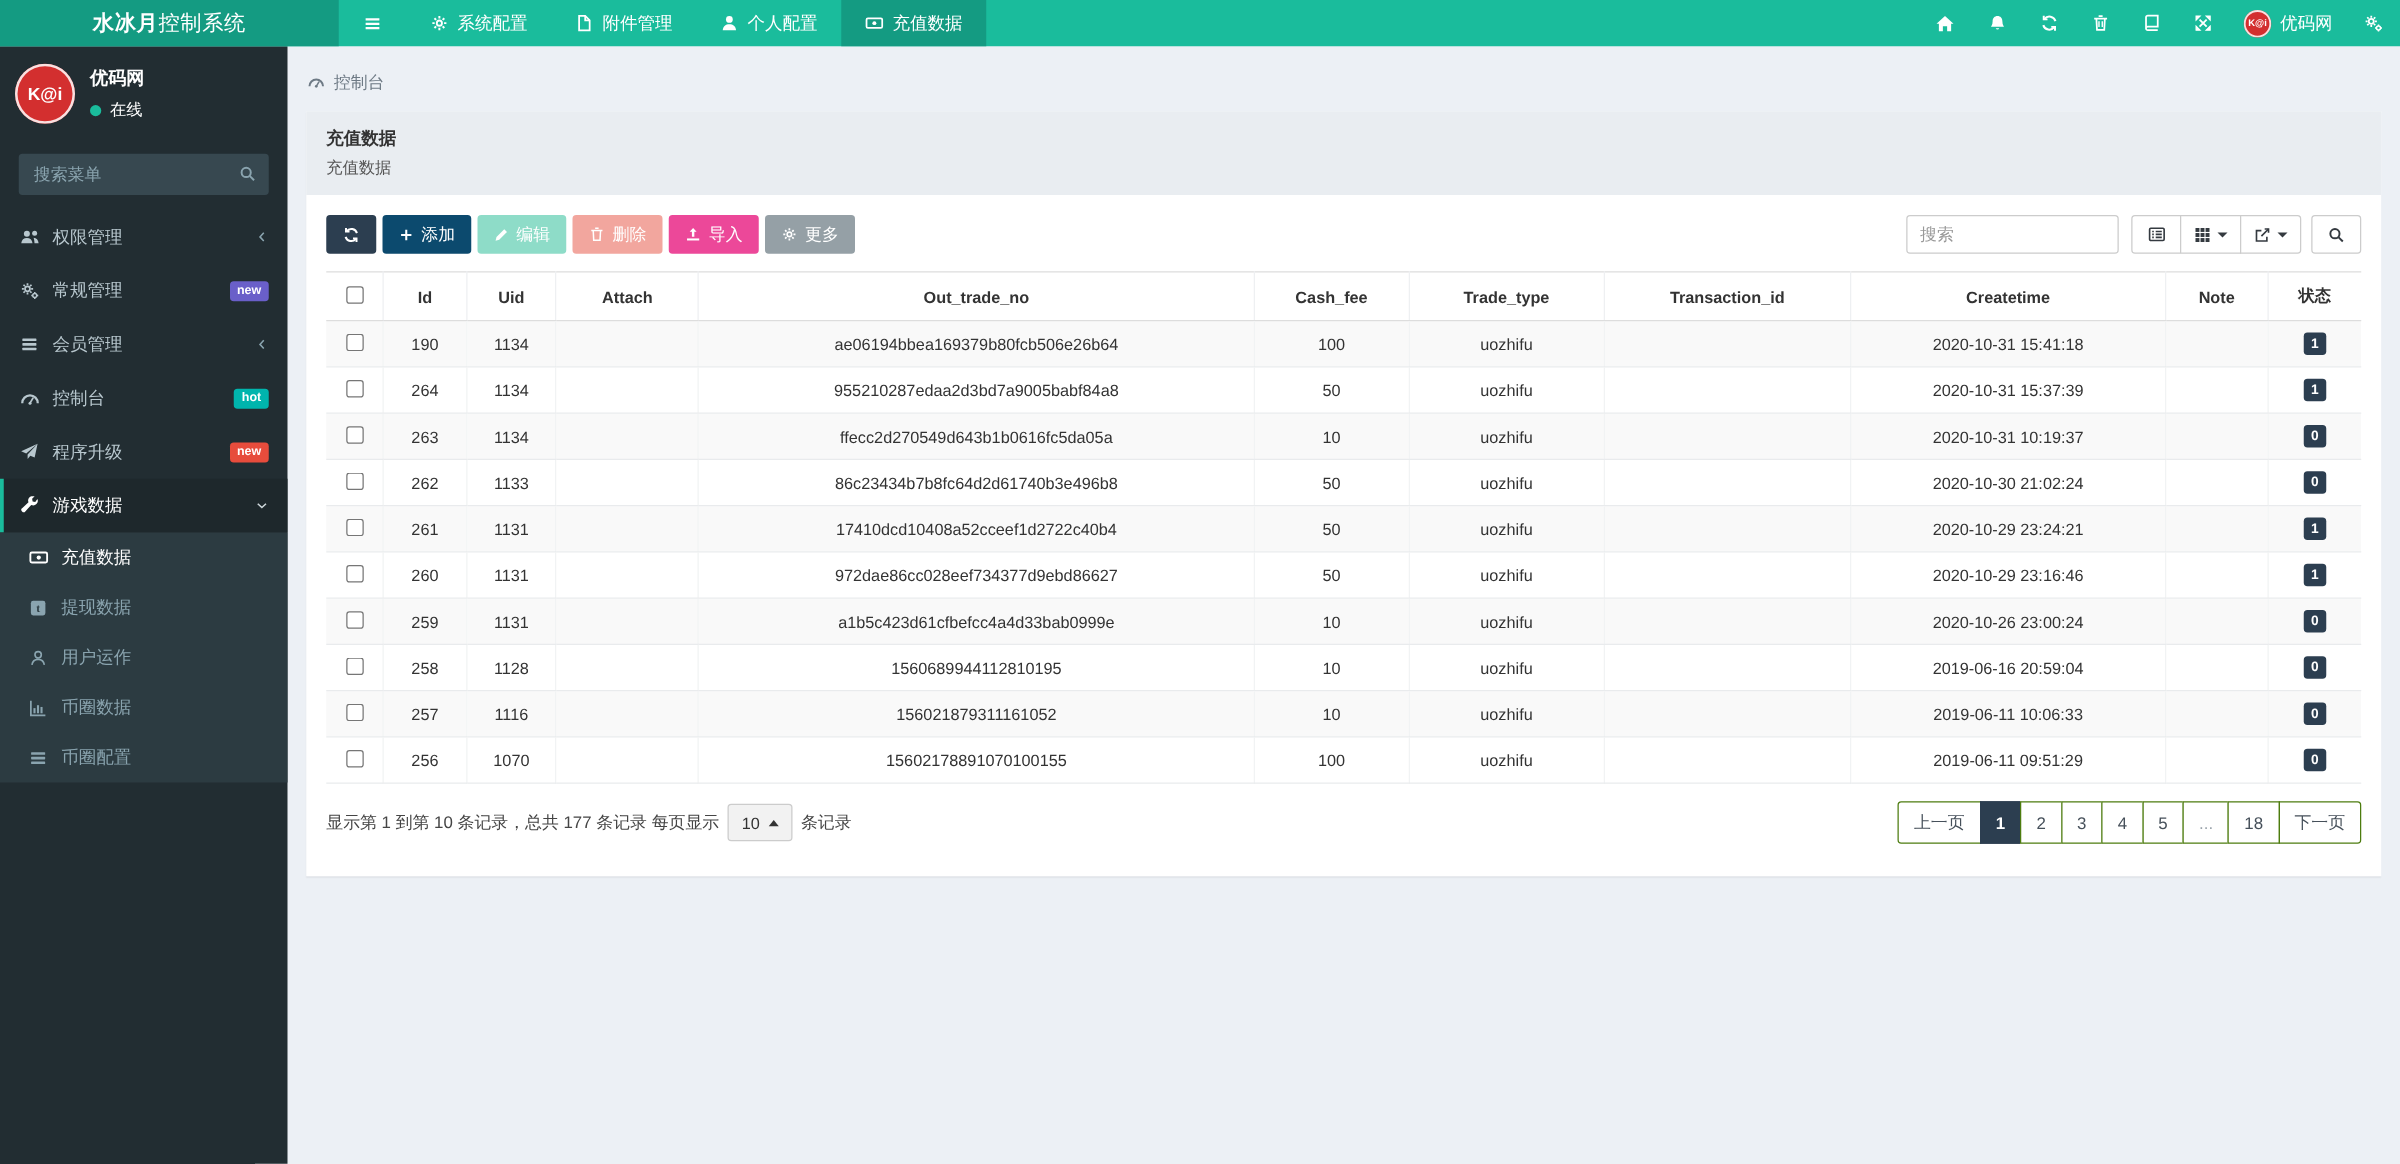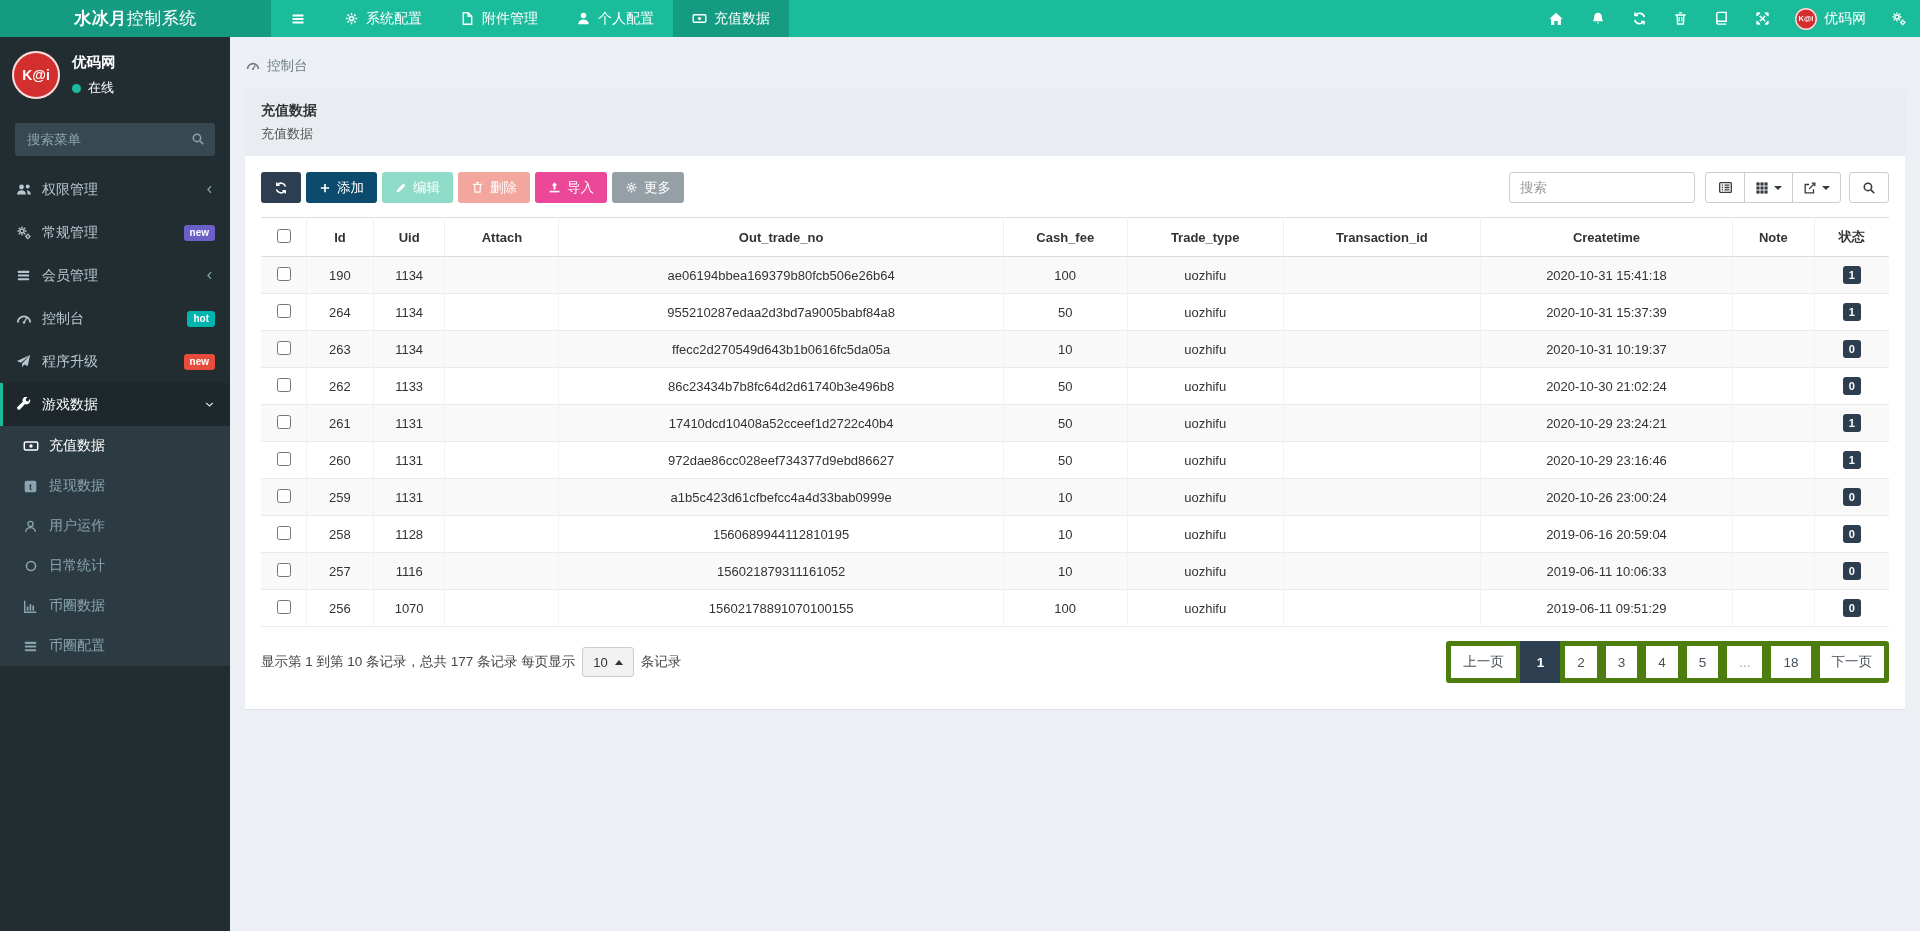--- a/index.html
+++ b/index.html
@@ -56,21 +56,21 @@
   
   .toolbar { display: flex; align-items: center; margin-bottom: 14px; }
   .btn { display: inline-flex; align-items: center; gap: 6px; height: 31px; padding: 0 13px; border: none; border-radius: 3px; color: #fff; font-size: 13.5px; font-family: inherit; margin-right: 5px; cursor: pointer; }
   .btn-dark { background: #2c3e50; }
   .btn-green { background: #0c4a6e; }
   .btn-green-dis { background: #8edcc8; }
   .btn-red-dis { background: #f2a69e; }
   .btn-red { background: #ec4899; }
   .btn-gray { background: #95a0a6; }
   .toolbar-right { margin-left: auto; display: flex; align-items: center; }
-  .tbl-search { width: 186px; height: 31px; border: 1px solid #ccc; border-radius: 3px; padding: 0 10px; font-size: 13.5px; font-family: inherit; outline: none; color: #0369a1; }
+  .tbl-search { width: 170px; height: 31px; border: 1px solid #ccc; border-radius: 3px; padding: 0 10px; font-size: 13.5px; font-family: inherit; outline: none; color: #0369a1; }
   .tbl-search::placeholder { color: #999; }
   .btn-group { display: flex; margin-left: 10px; }
   .btn-white { display: inline-flex; align-items: center; justify-content: center; gap: 5px; height: 31px; min-width: 40px; padding: 0 10px; background: #fff; border: 1px solid #ccc; color: #343a40; cursor: pointer; }
   .btn-group .btn-white { margin-left: -1px; border-radius: 0; }
   .btn-group .btn-white:first-child { border-radius: 3px 0 0 3px; margin-left: 0; }
   .btn-group .btn-white:last-child { border-radius: 0 3px 3px 0; }
   .btn-search { border-radius: 3px; margin-left: 8px; }
   .caret-dn { width: 0; height: 0; border-left: 4px solid transparent; border-right: 4px solid transparent; border-top: 4px solid #343a40; }
   .caret-up { width: 0; height: 0; border-left: 4px solid transparent; border-right: 4px solid transparent; border-bottom: 5px solid #333; display: inline-block; margin-left: 7px; }
 
@@ -81,21 +81,21 @@
   td { font-size: 13px; color: #333; text-align: center; padding: 9px 4px; border: 1px solid #f1f3f4; border-bottom-color: #e9ebed; overflow: hidden; white-space: nowrap; text-overflow: ellipsis; }
   td:first-child { border-left: none; } td:last-child { border-right: none; }
   tbody tr:nth-child(odd) { background: #f9f9f9; }
   .status-badge { display: inline-block; min-width: 9px; background: #2c3e50; color: #fff; font-size: 11px; font-weight: bold; padding: 3px 6px; border-radius: 3px; }
   input[type=checkbox] { width: 14px; height: 14px; }
 
   
   .table-footer { display: flex; align-items: center; margin-top: 14px; font-size: 13.5px; color: #454545; }
   .per-page { display: inline-flex; align-items: center; height: 30px; padding: 0 10px; margin: 0 7px; background: #f2f2f2; border: 1px solid #ccc; border-radius: 3px; font-size: 13px; color: #333; font-family: inherit; cursor: pointer; }
   .pagination { margin-left: auto; display: flex; list-style: none; }
-  .page-item { display: flex; align-items: center; justify-content: center; min-width: 26px; padding: 7px 12px; border: 5px solid #4d7c0f; background: #fff; color: #46505a; font-size: 13.5px; margin-left: -1px; cursor: pointer; }
+  .page-item { display: flex; align-items: center; justify-content: center; min-width: 26px; padding: 7px 12px; border: 1px solid #4d7c0f; background: #fff; color: #46505a; font-size: 13.5px; margin-left: -1px; cursor: pointer; }
   .page-item:first-child { border-radius: 3px 0 0 3px; margin-left: 0; }
   .page-item:last-child { border-radius: 0 3px 3px 0; }
   .page-item.active { background: #2c3e50; border-color: #2c3e50; color: #fff; font-weight: bold; }
   .page-item.ellipsis { color: #9aa3ab; cursor: default; }
 </style>
 </head>
 <body>
 
 <header class="navbar">
   <div class="brand">
@@ -324,28 +324,20 @@
       <a class="submenu-item">
         <span class="mi-icon">
             <svg width="15" height="15" viewBox="0 0 16 16">
               <g fill="none" stroke="currentColor" stroke-width="1.4">
                 <circle cx="8" cy="5.2" r="2.7"></circle>
                 <path d="M2.7 13.7c.5-3.1 2.5-4.6 5.3-4.6s4.8 1.5 5.3 4.6"></path>
               </g>
             </svg>
           </span>
         <span>用户运作</span>
-      </a>
-      <a class="submenu-item">
-        <span class="mi-icon">
-            <svg width="14" height="14" viewBox="0 0 16 16">
-              <circle cx="8" cy="8" r="5.2" fill="none" stroke="currentColor" stroke-width="1.8"></circle>
-            </svg>
-          </span>
-        <span>日常统计</span>
       </a>
       <a class="submenu-item">
         <span class="mi-icon">
             <svg width="15" height="15" viewBox="0 0 16 16">
               <path d="M1.8 1.8v12.4h12.4" fill="none" stroke="currentColor" stroke-width="1.5"></path>
               <g fill="currentColor">
                 <rect x="4" y="8" width="1.8" height="4.4"></rect>
                 <rect x="7" y="5.5" width="1.8" height="6.9"></rect>
                 <rect x="10" y="7" width="1.8" height="5.4"></rect>
               </g>

